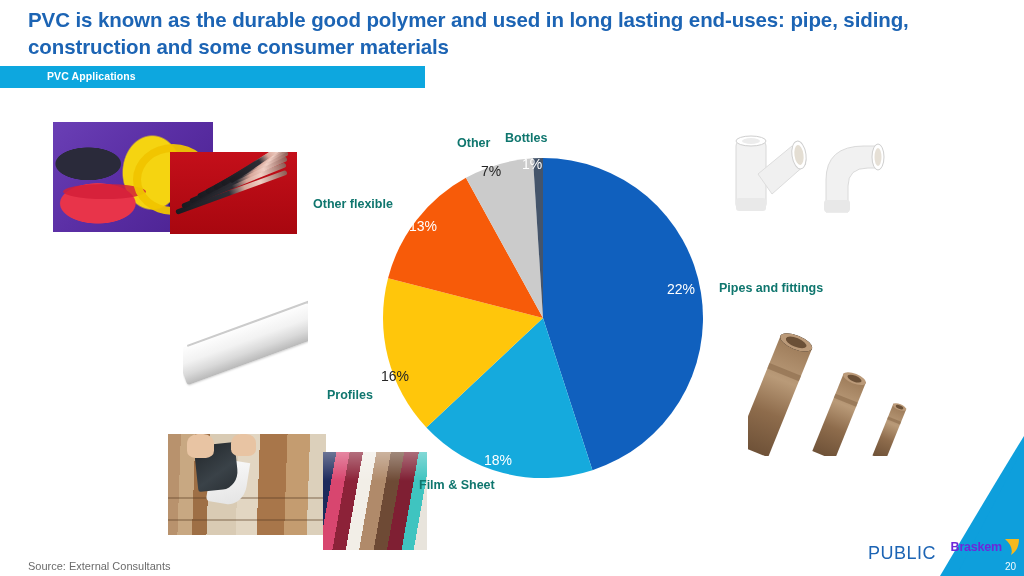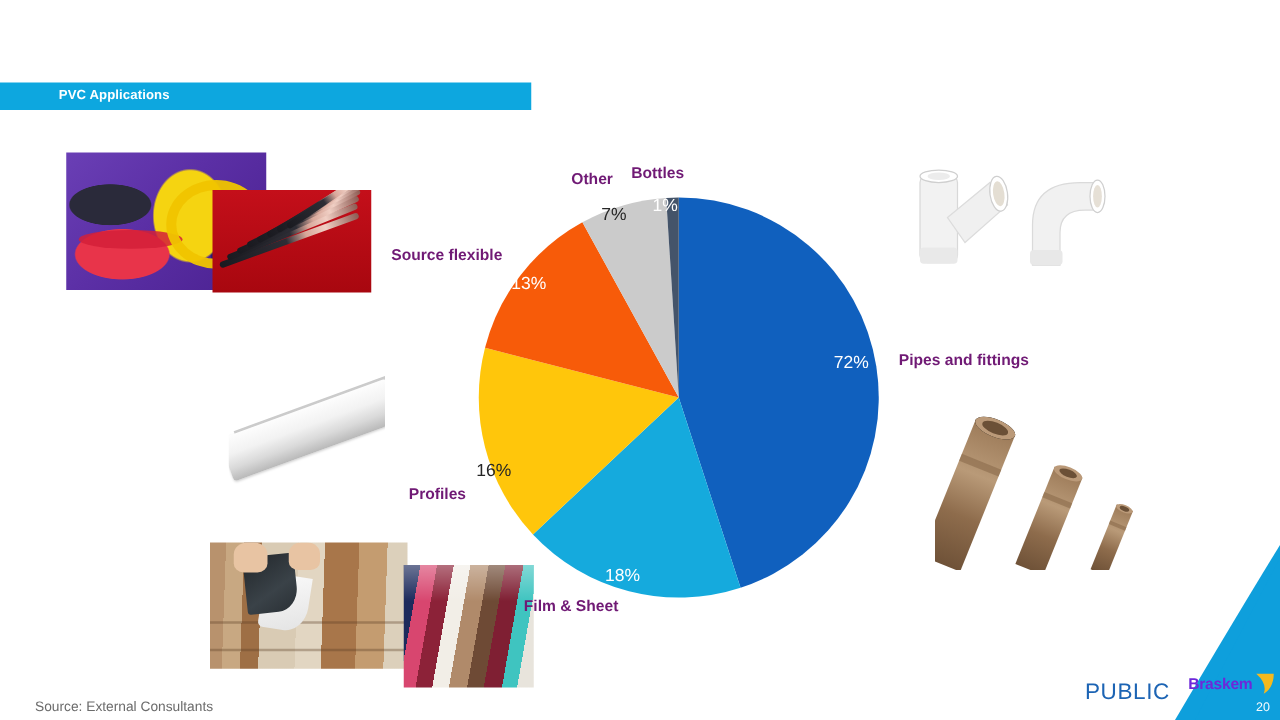--- a/index.html
+++ b/index.html
@@ -168,21 +168,21 @@
   
   .photo-pipes { left: 748px; top: 332px; width: 182px; height: 124px; background:#ffffff; }
 
   
   .pie-wrap { position: absolute; left: 0; top: 0; width: 1024px; height: 576px; }
 
   .pie-label {
     position: absolute;
     font-size: 12.5px;
     font-weight: bold;
-    color: #701a75;
+    color: #0f766e;
     white-space: nowrap;
   }
   .pie-pct {
     position: absolute;
     font-size: 14px;
     white-space: nowrap;
   }
   .pct-white { color: #ffffff; }
   .pct-dark  { color: #262626; }
 
@@ -219,20 +219,21 @@
     position: absolute;
     right: 8px; bottom: 4px;
     font-size: 10px; color: #ffffff; opacity: .95;
   }
 </style>
 </head>
 <body>
 
 <div id="slide">
 
+  <div class="slide-title">PVC is known as the durable good polymer and used in long lasting end-uses: pipe, siding, construction and some consumer materials</div>
 
   <div class="subtitle-bar">
     <span>PVC Applications</span>
   </div>
 
   <div class="photo photo-hoses"></div>
 
   <div class="photo photo-cables">
     <div class="strand" style="left:6px;  top:58px; width:118px; transform:rotate(-20deg);"></div>
     <div class="strand" style="left:12px; top:52px; width:112px; transform:rotate(-22deg);"></div>
@@ -324,25 +325,25 @@
         <path d="M 543 318 L 426.36501961257414 427.5275369485902 A 160 160 0 0 1 388.026694219419 278.2096180536232 Z" fill="#FFC60B"></path>
         <path d="M 543 318 L 388.026694219419 278.2096180536232 A 160 160 0 0 1 465.91941214372554 177.79093119298182 Z" fill="#F75B09"></path>
         <path d="M 543 318 L 465.91941214372554 177.79093119298182 A 160 160 0 0 1 532.9535168753099 158.31572345147654 Z" fill="#CBCBCB"></path>
         <path d="M 543 318 L 532.9535168753099 158.31572345147654 A 160 160 0 0 1 543.0000000000001 158 Z" fill="#44546A"></path>
       </svg>
   </div>
 
   <div class="pie-label" style="left:719px; top:281px;">Pipes and fittings</div>
   <div class="pie-label" style="left:419px; top:478px;">Film &amp; Sheet</div>
   <div class="pie-label" style="left:327px; top:344px;margin-top:44px;">Profiles</div>
-  <div class="pie-label" style="left:313px; top:197px;">Source flexible</div>
+  <div class="pie-label" style="left:313px; top:197px;">Other flexible</div>
   <div class="pie-label" style="left:457px; top:136px;">Other</div>
   <div class="pie-label" style="left:505px; top:131px;">Bottles</div>
 
-  <div class="pie-pct pct-white" style="left:667px; top:281px;">72%</div>
+  <div class="pie-pct pct-white" style="left:667px; top:281px;">22%</div>
   <div class="pie-pct pct-white" style="left:484px; top:452px;">18%</div>
   <div class="pie-pct pct-dark" style="left:381px; top:344px;margin-top:24px;">16%</div>
   <div class="pie-pct pct-white" style="left:409px; top:218px;">13%</div>
   <div class="pie-pct pct-dark" style="left:481px; top:163px;">7%</div>
   <div class="pie-pct pct-white" style="left:522px; top:156px;">1%</div>
 
   <div class="source-note">Source: External Consultants</div>
 
   <div class="corner-wedge">
     <svg width="124" height="140" viewBox="0 0 124 140">

